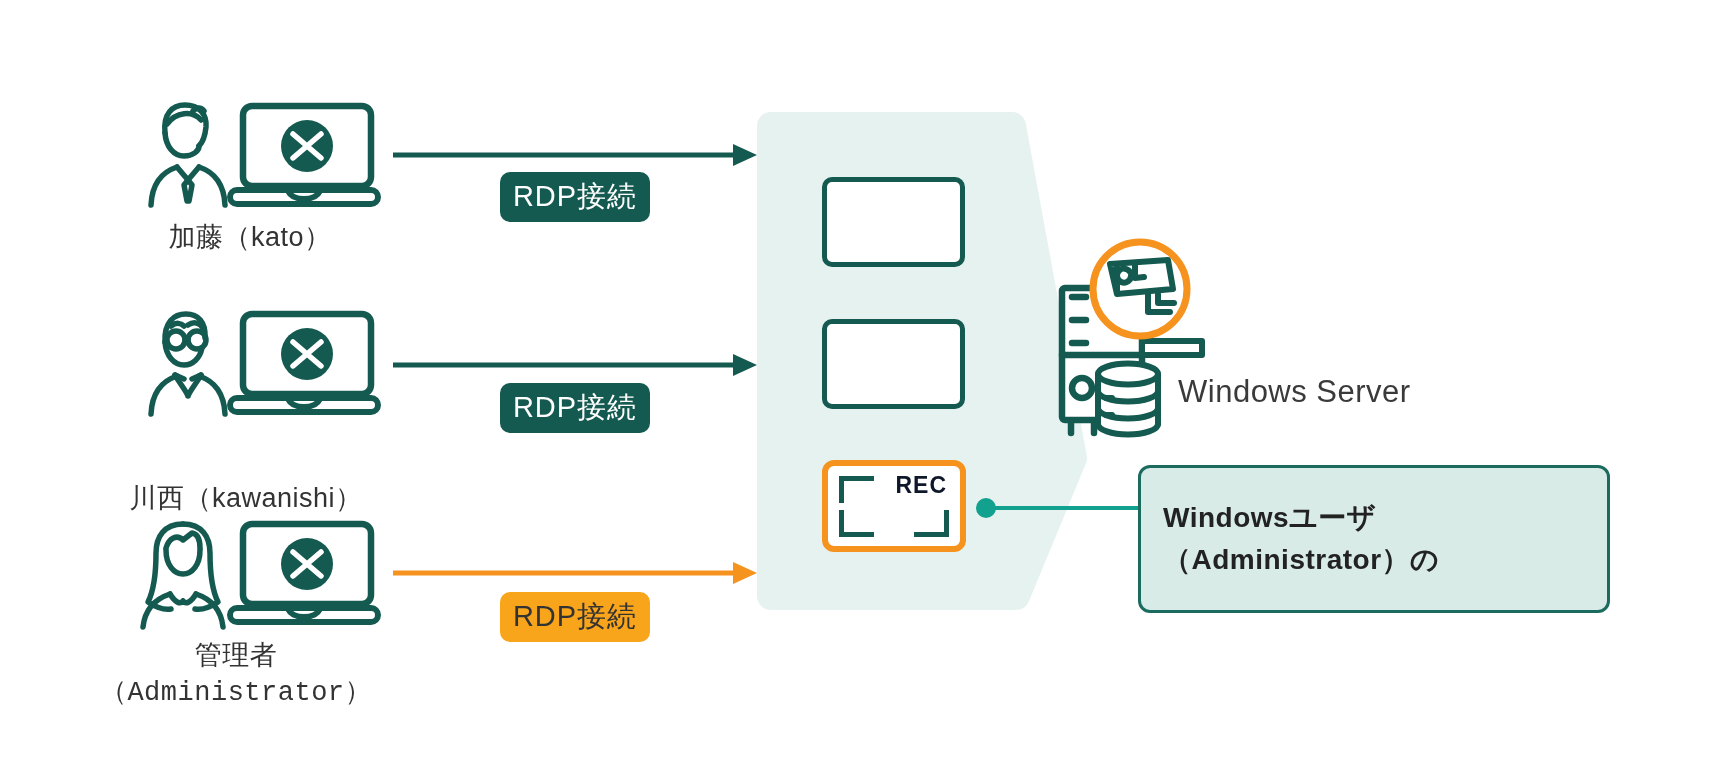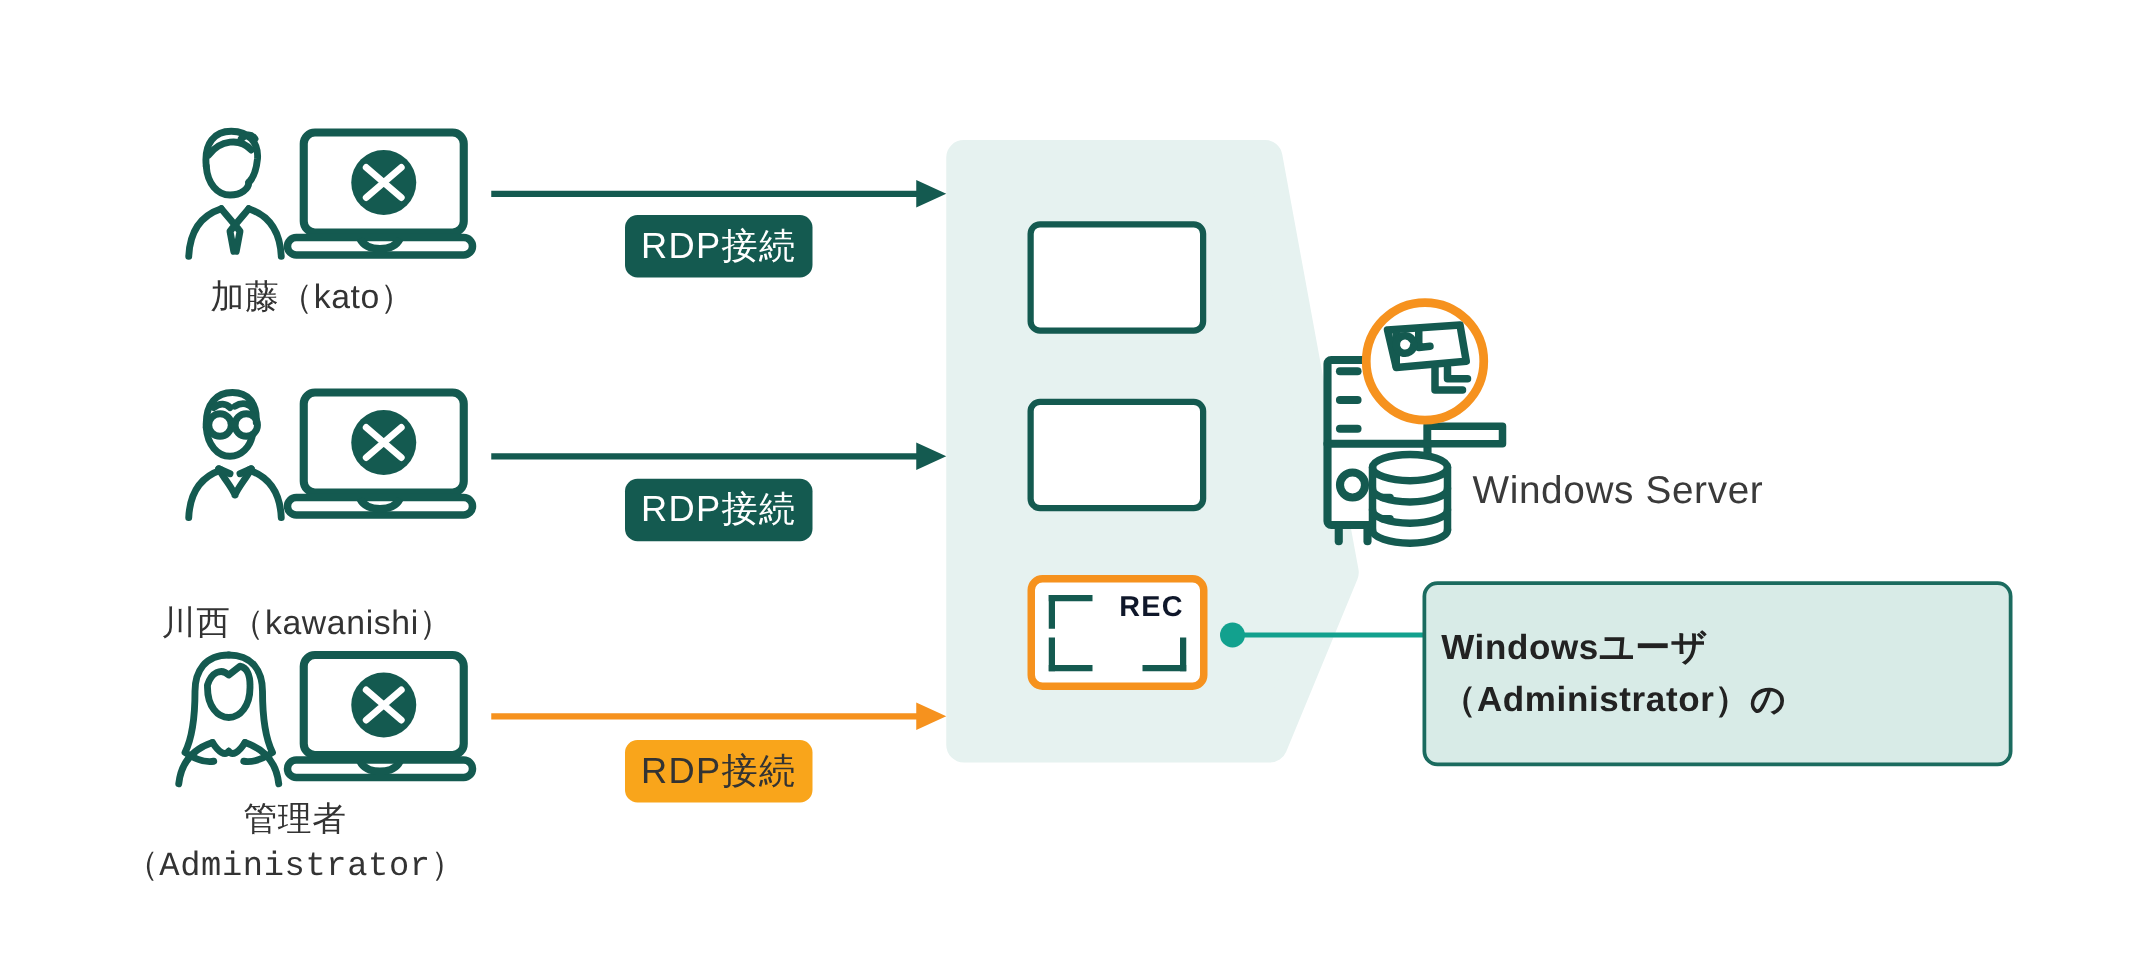--- a/index.html
+++ b/index.html
@@ -14,21 +14,21 @@
   .rdp-badge.orange{background:#F9A51B;color:#333333;}
   .session-box{width:133px;height:80px;background:#ffffff;border:5px solid #145A50;border-radius:10px;}
   .rec-box{width:132px;height:80px;background:#ffffff;border:6px solid #F6921E;border-radius:12px;position:relative;}
   .rec-text{position:absolute;top:6px;right:13px;font-size:23px;font-weight:bold;color:#0f172a;letter-spacing:1px;}
   .bracket{position:absolute;width:30px;height:22px;}
   .bracket.tl{left:11px;top:10px;border-left:5px solid #145A50;border-top:5px solid #145A50;}
   .bracket.bl{left:11px;bottom:9px;border-left:5px solid #145A50;border-bottom:5px solid #145A50;}
   .bracket.br{right:11px;bottom:9px;border-right:5px solid #145A50;border-bottom:5px solid #145A50;}
   .server-label{font-size:31px;color:#3A3A3A;letter-spacing:0.5px;}
   .callout{width:472px;height:148px;box-sizing:border-box;background:#D8EBE7;border:3px solid #1B6B5F;border-radius:12px;
-           display:flex;flex-direction:column;justify-content:center;padding-left:12px;}
+           display:flex;flex-direction:column;justify-content:center;padding-left:22px;}
   .callout div{font-size:28px;font-weight:bold;color:#222222;line-height:42px;letter-spacing:0.5px;}
 </style>
 </head>
 <body>
 
 <div class="canvas">
 
   <svg class="layer" width="1720" height="774" viewBox="0 0 1720 774">
 
     <path d="M771,126 L1012,126 L1073,458 L1016,596 L771,596 Z" fill="#E6F2F0" stroke="#E6F2F0" stroke-width="28" stroke-linejoin="round"></path>

